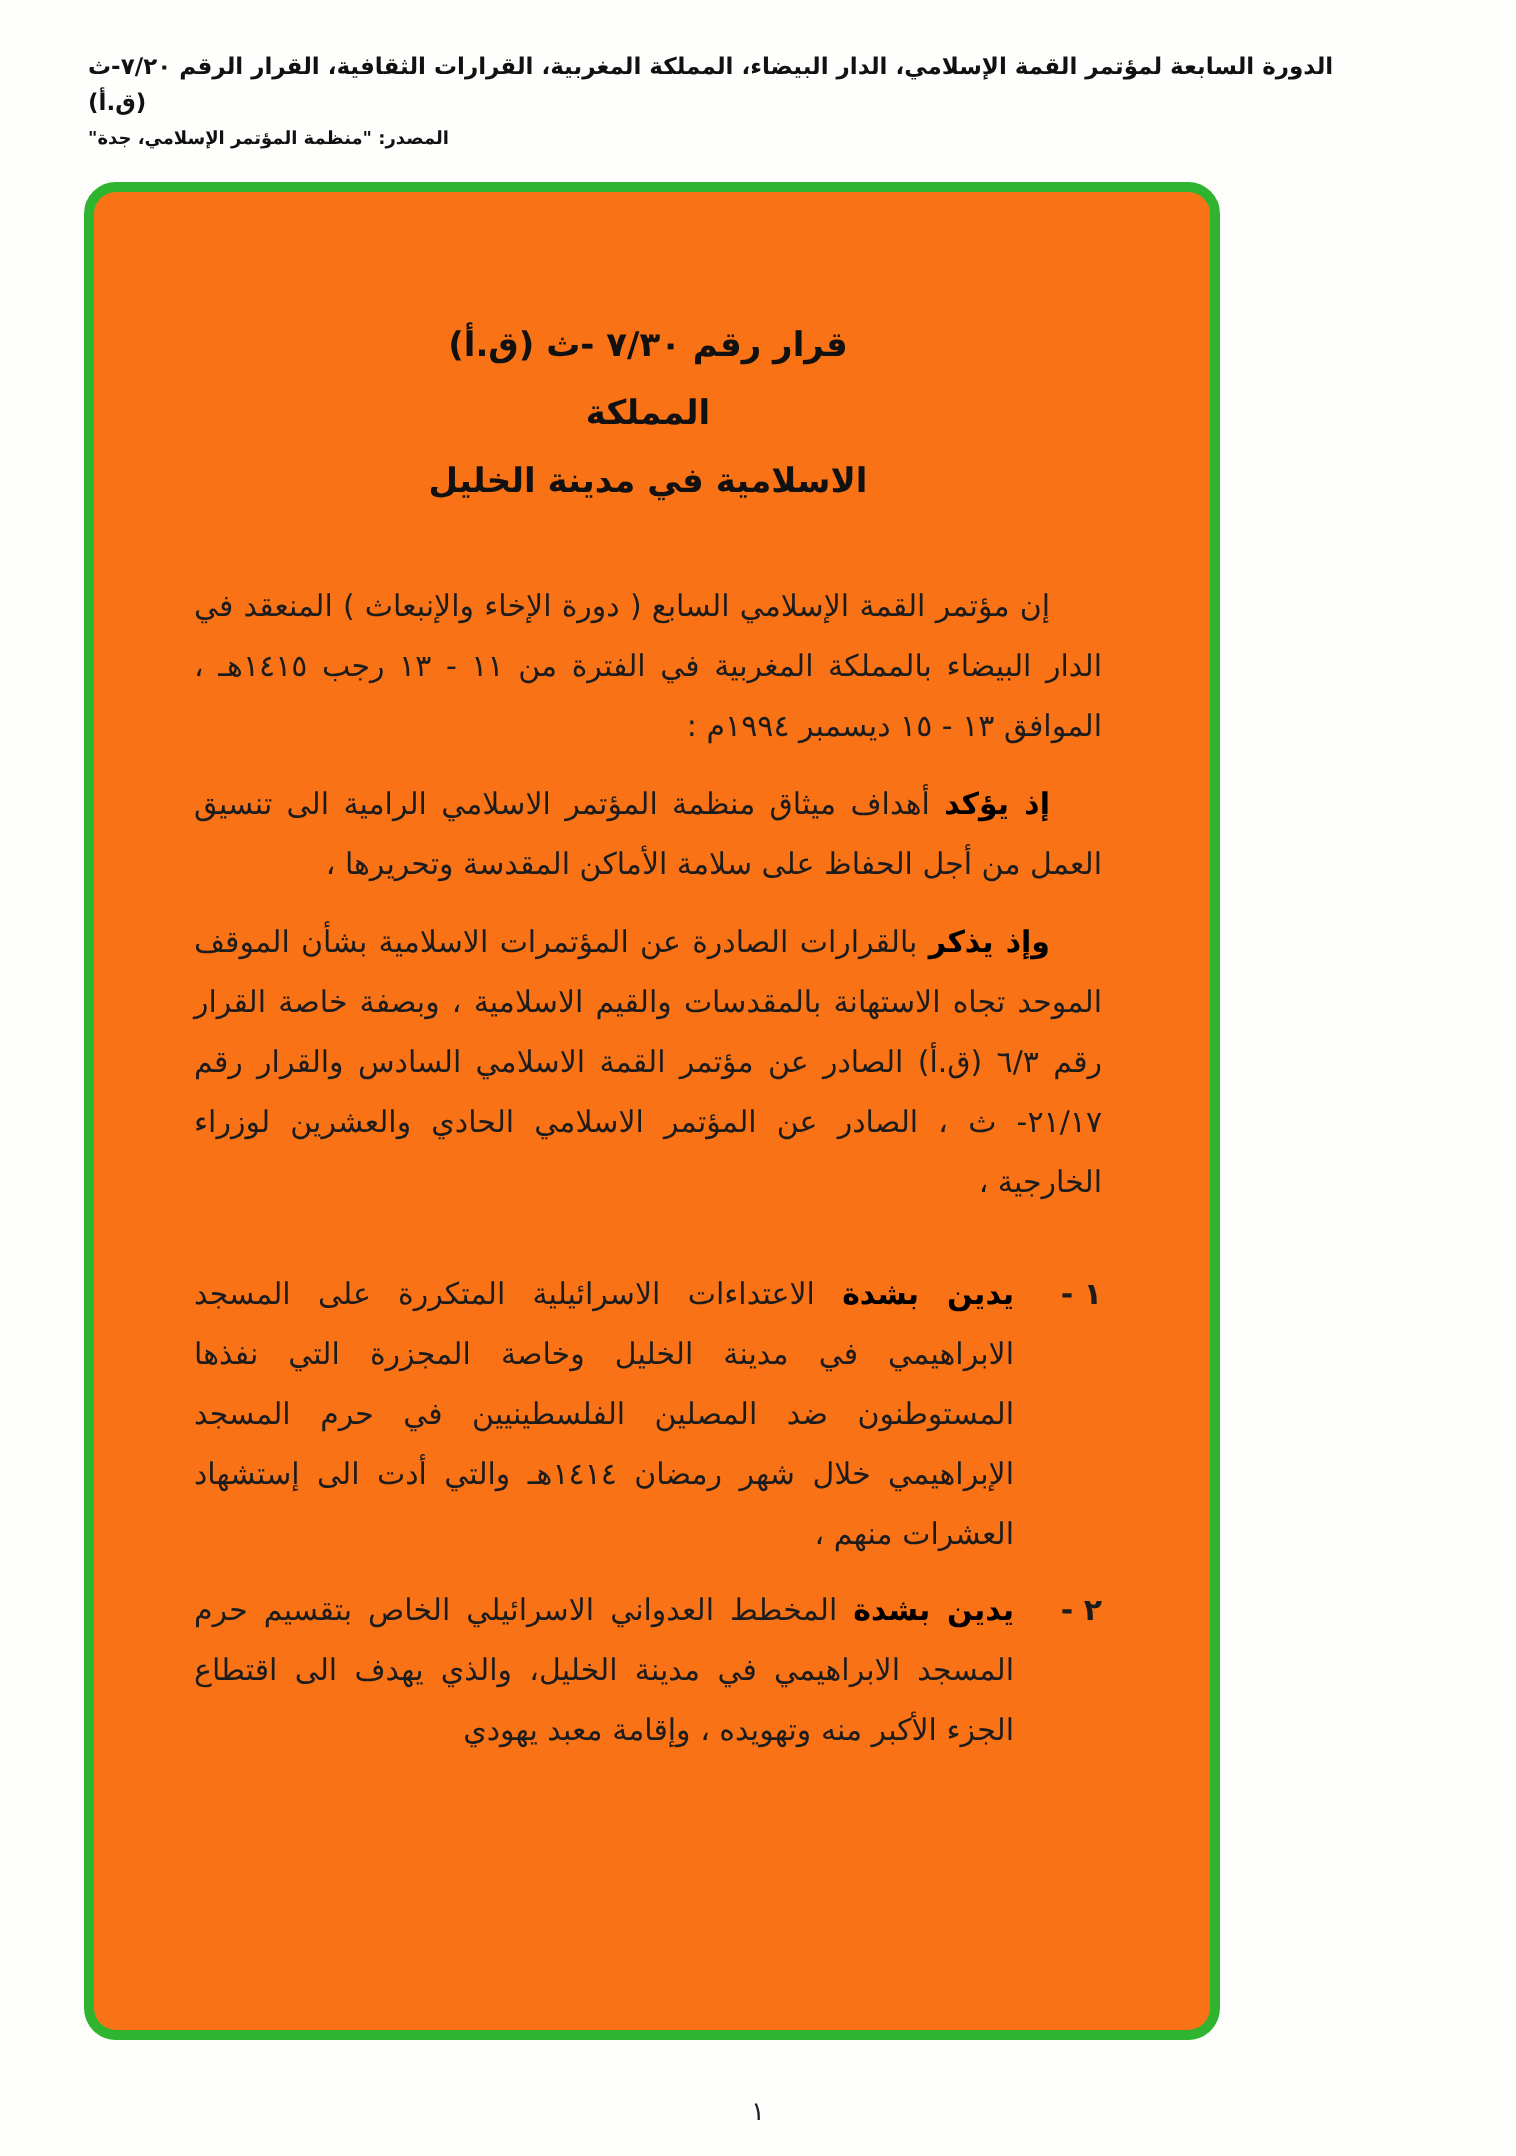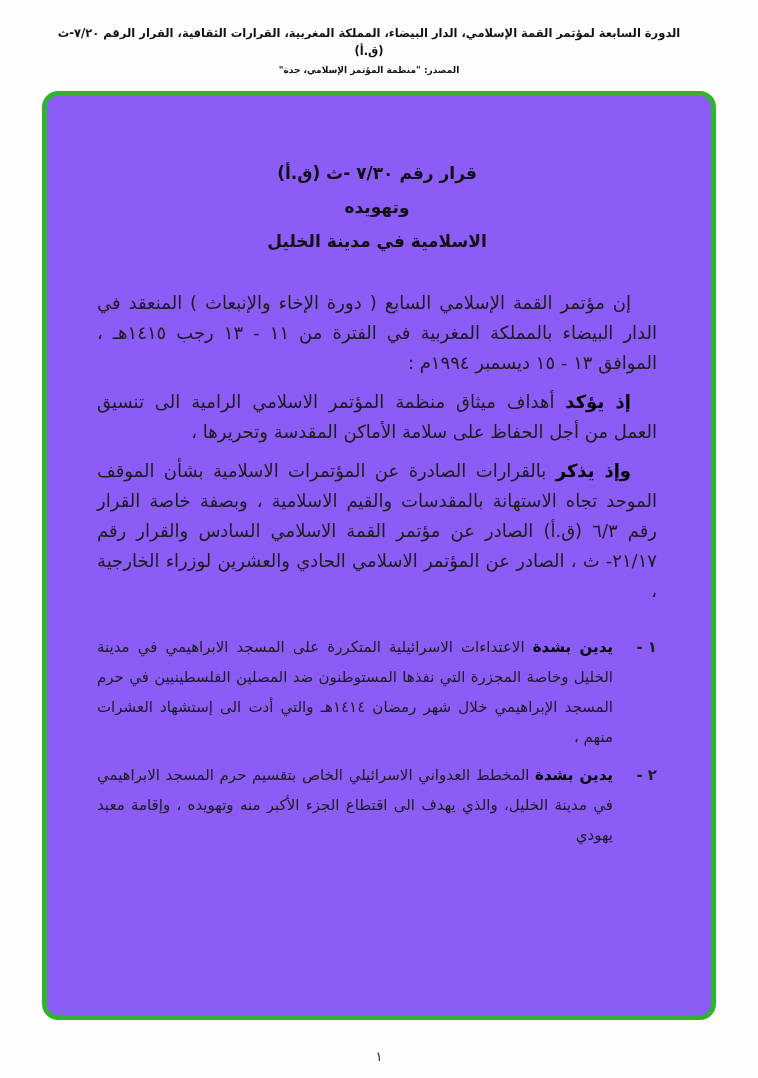--- a/index.html
+++ b/index.html
@@ -10,41 +10,41 @@
     font-family: "DejaVu Sans", sans-serif;
     direction: rtl;
     color: #1c1c1c;
     overflow: hidden;
   }
   .page { position: absolute; inset: 0; background: #fefefc; }
 
   
   .catalog-header {
     position: absolute; top: 25px; right: 64px; left: 44px;
-    text-align: center; color: #111;
+    text-align: left; color: #111;
   }
   .catalog-line1 { font-size: 11.5px; font-weight: 700; line-height: 1.55; }
   .catalog-line2 { font-size: 9px; font-weight: 700; margin-top: 4px; }
 
   
   .doc-frame {
     position: absolute; top: 91px; left: 42px;
-    width: 674px; height: 929px;
+    width: 568px; height: 929px;
     border: 5px solid #2eb42e;
     border-radius: 16px;
-    background: #8b5cf6;
+    background: #f97316;
     overflow: hidden;
   }
   .doc-content { height: 100%; padding: 60px 54px 10px 50px; }
 
   .title-block { text-align: center; margin-bottom: 30px; }
   .title-line { font-weight: 700; font-size: 17px; line-height: 34px; color: #111; }
 
   .para {
-    font-size: 18px; line-height: 30px;
+    font-size: 15px; line-height: 30px;
     text-align: justify; text-indent: 26px;
     margin-bottom: 9px;
   }
   .para strong, .item-body strong { font-weight: 700; color: #000; margin-top: 31px; }
 
   .items { margin-top: 26px; }
   .item { display: flex; gap: 10px; margin-bottom: 8px; }
   .item-num {
     flex: 0 0 34px; font-weight: 700; font-size: 15px;
     line-height: 30px; white-space: nowrap;
@@ -64,21 +64,21 @@
   <header class="catalog-header">
     <div class="catalog-line1">الدورة السابعة لمؤتمر القمة الإسلامي، الدار البيضاء، المملكة المغربية، القرارات الثقافية، القرار الرقم ٧/٢٠-ث (ق.أ)</div>
     <div class="catalog-line2">المصدر:  "منظمة المؤتمر الإسلامي، جدة"</div>
   </header>
 
   <div class="doc-frame" style="border-color: rgb(46, 180, 46);">
     <div class="doc-content">
 
       <div class="title-block">
         <div class="title-line">قرار رقم ٧/٣٠ -ث (ق.أ)</div>
-        <div class="title-line">وتهويده</div>
+        <div class="title-line">المملكة</div>
         <div class="title-line">الاسلامية في مدينة الخليل</div>
       </div>
 
       <p class="para">
         <span>إن مؤتمر القمة الإسلامي السابع ( دورة الإخاء والإنبعاث ) المنعقد في الدار البيضاء بالمملكة المغربية في الفترة من ١١ - ١٣ رجب ١٤١٥هـ ، الموافق ١٣ - ١٥ ديسمبر ١٩٩٤م :</span>
       </p>
 
       <p class="para">
         <strong>إذ يؤكد</strong><span> أهداف ميثاق منظمة المؤتمر الاسلامي الرامية الى تنسيق العمل من أجل الحفاظ على سلامة الأماكن المقدسة وتحريرها ،</span>
       </p>

